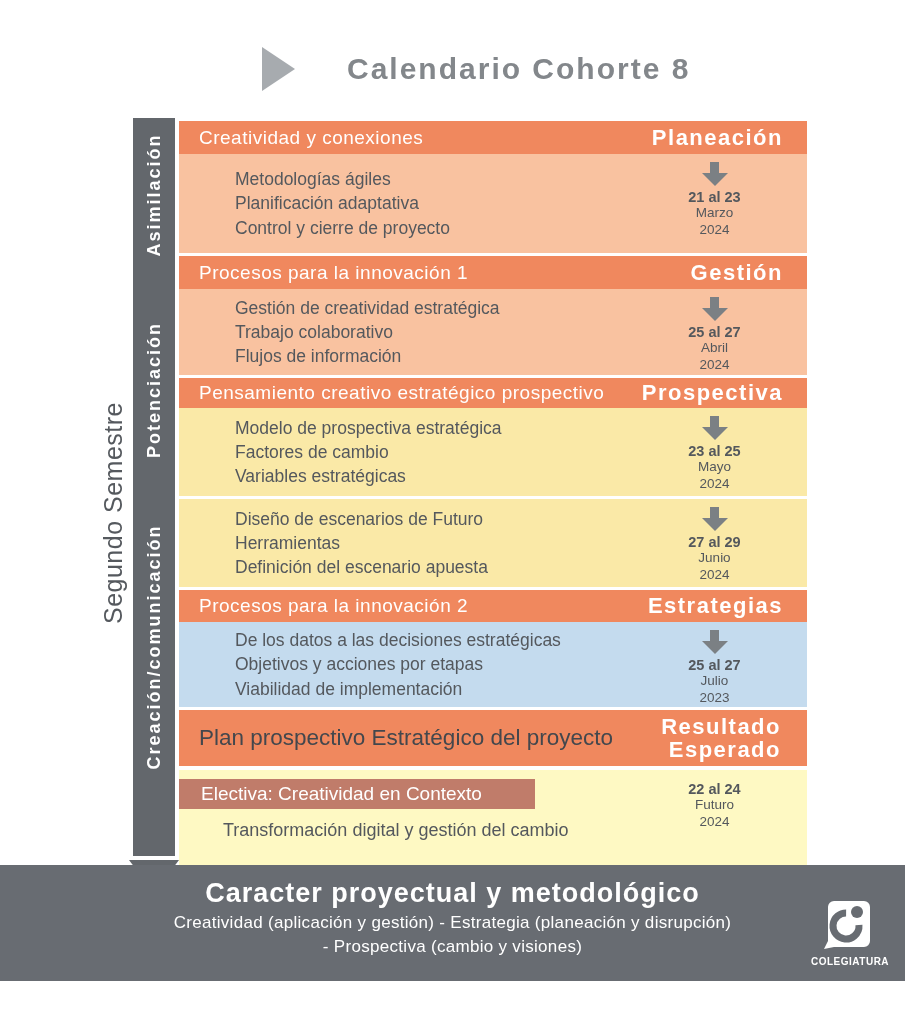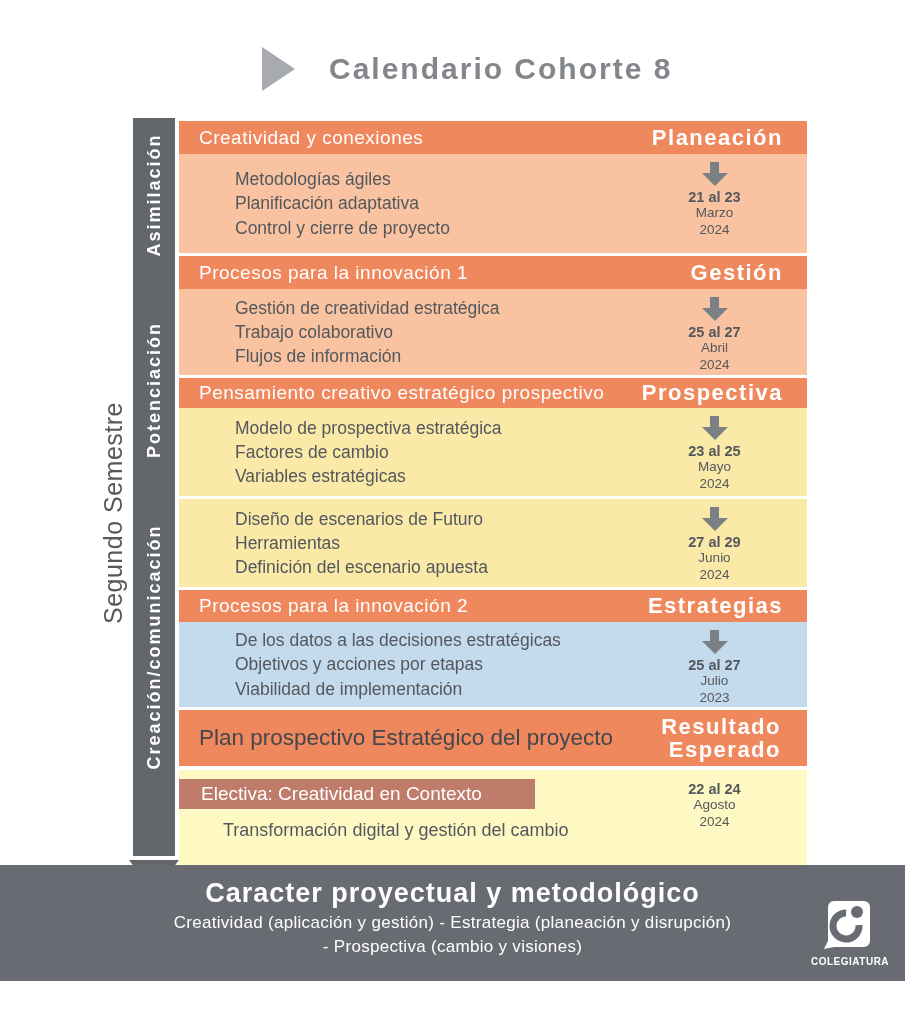--- a/index.html
+++ b/index.html
@@ -1,21 +1,21 @@
 <!DOCTYPE html>
 <html><head>
 <meta charset="utf-8">
 <style>
   * { margin:0; padding:0; box-sizing:border-box; }
   html,body { background:#ffffff; }
   body { font-family:"Liberation Sans", sans-serif; }
   .canvas { position:relative; width:905px; height:1024px; background:#ffffff; overflow:hidden; }
 
   
-  .title-row { position:absolute; left:262px; top:47px; display:flex; align-items:center; gap:34px; }
+  .title-row { position:absolute; left:262px; top:47px; display:flex; align-items:center; gap:52px; }
   .title-arrow { width:0; height:0; border-top:22px solid transparent; border-bottom:22px solid transparent; border-left:33px solid #a7abaf; }
   .title-text { font-size:30px; font-weight:bold; color:#83878b; letter-spacing:2px; white-space:nowrap; }
 
   
   .semester-label { position:absolute; left:113px; top:513px; transform:translate(-50%,-50%) rotate(-90deg); transform-origin:center; font-size:25px; color:#55595e; white-space:nowrap; letter-spacing:0.5px; }
   .phase-bar { position:absolute; left:133px; top:118px; width:42px; height:738px; background:#63676c; }
   .phase-label { position:absolute; left:50%; color:#ffffff; font-weight:bold; font-size:18px; letter-spacing:2px; white-space:nowrap; transform:translate(-50%,-50%) rotate(-90deg); }
   .phase-0 { top:77px; } .phase-1 { top:272px; } .phase-2 { top:529px; }
   .phase-bar-tip { position:absolute; left:129px; top:860px; width:0; height:0; border-left:25px solid transparent; border-right:25px solid transparent; border-top:33px solid #63676c; }
 
@@ -183,21 +183,21 @@
         <div>Resultado</div>
         <div>Esperado</div>
       </span>
     </div>
 
     <div class="elective-block">
       <div class="elective-header">Electiva: Creatividad en Contexto</div>
       <div class="elective-item">Transformación digital y gestión del cambio</div>
       <div class="elective-date">
         <div class="date-days">22 al 24</div>
-        <div class="date-month">Agosto</div>
+        <div class="date-month">Futuro</div>
         <div class="date-year">2024</div>
       </div>
     </div>
 
   </div>
 
   <div class="footer">
     <div class="footer-title">Caracter proyectual y metodológico</div>
     <div class="footer-sub">
       <div>Creatividad (aplicación y gestión) - Estrategia (planeación y disrupción)</div>

